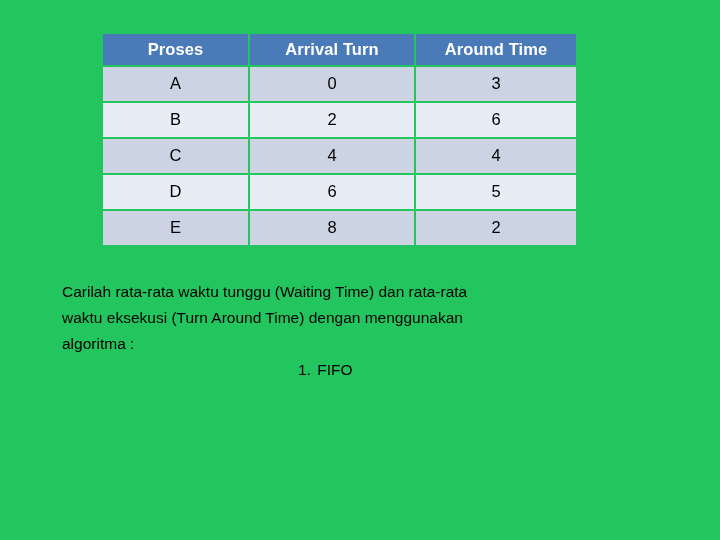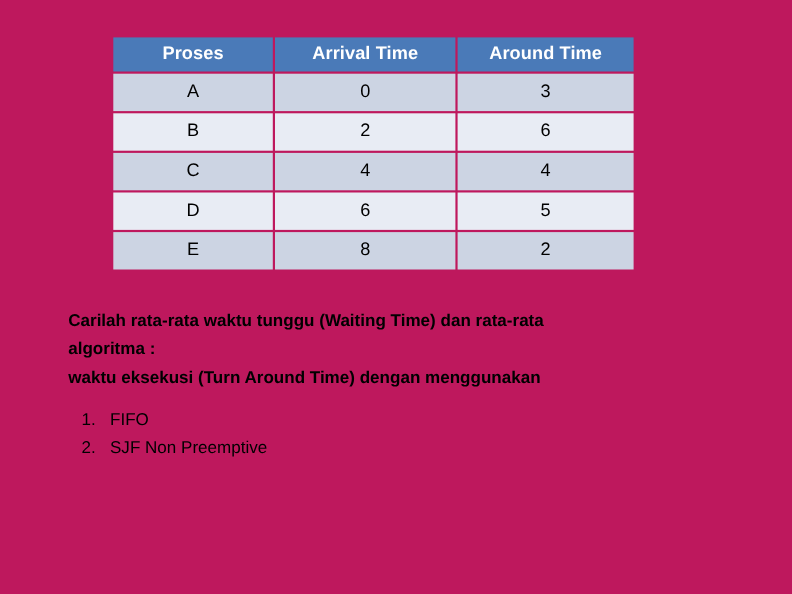--- a/index.html
+++ b/index.html
@@ -13,21 +13,21 @@
     font-family: "Liberation Sans", sans-serif;
     color: #000000;
     overflow: hidden;
     position: relative;
   }
 
   
   .slide {
     position: absolute;
     inset: 0;
-    background: #be185d;
+    background: #22c55e;
   }
 
   
   .table-wrap {
     position: absolute;
     left: 103px;
     top: 34px;
     width: 473px;
   }
   table.proc-table {
@@ -72,26 +72,27 @@
     left: 62px;
     top: 279px;
     width: 520px;
     font-size: 15.5px;
     line-height: 26px;
     color: #000000;
   }
   .body-text .para {
     margin: 0;
   }
-  .body-text .para .ln { display: block; white-space: nowrap; font-weight: bold; }
+  .body-text .para .ln { display: block; white-space: nowrap; }
 
   ol.algo-list {
     list-style: none;
-    margin: 12px;
+    margin: 0;
     padding: 0;
+    text-align: center;
   }
   ol.algo-list li {
     display: block;
     white-space: nowrap;
     line-height: 26px;
   }
   ol.algo-list li .num {
     display: inline-block;
     width: 26px;
   }
@@ -104,21 +105,21 @@
   <div class="table-wrap">
     <table class="proc-table">
       <colgroup>
         <col class="c-proses">
         <col class="c-arrival">
         <col class="c-burst">
       </colgroup>
       <thead>
         <tr>
           <th>Proses</th>
-          <th>Arrival Time</th>
+          <th>Arrival Turn</th>
           <th>Around Time</th>
         </tr>
       </thead>
       <tbody>
         <tr class="odd">
           <td>A</td>
           <td>0</td>
           <td>3</td>
         </tr>
         <tr class="even">
@@ -141,26 +142,23 @@
           <td>8</td>
           <td>2</td>
         </tr>
       </tbody>
     </table>
   </div>
 
   <div class="body-text">
     <div class="para">
       <span class="ln">Carilah rata-rata waktu tunggu (Waiting Time) dan rata-rata</span>
+      <span class="ln">waktu eksekusi (Turn Around Time) dengan menggunakan</span>
       <span class="ln">algoritma :</span>
-      <span class="ln">waktu eksekusi (Turn Around Time) dengan menggunakan</span>
     </div>
     <ol class="algo-list">
       <li>
         <span class="num">1.</span><span>FIFO</span>
-      </li>
-      <li>
-        <span class="num">2.</span><span>SJF Non Preemptive</span>
       </li>
     </ol>
   </div>
 
 </div>
 
 </body></html>

